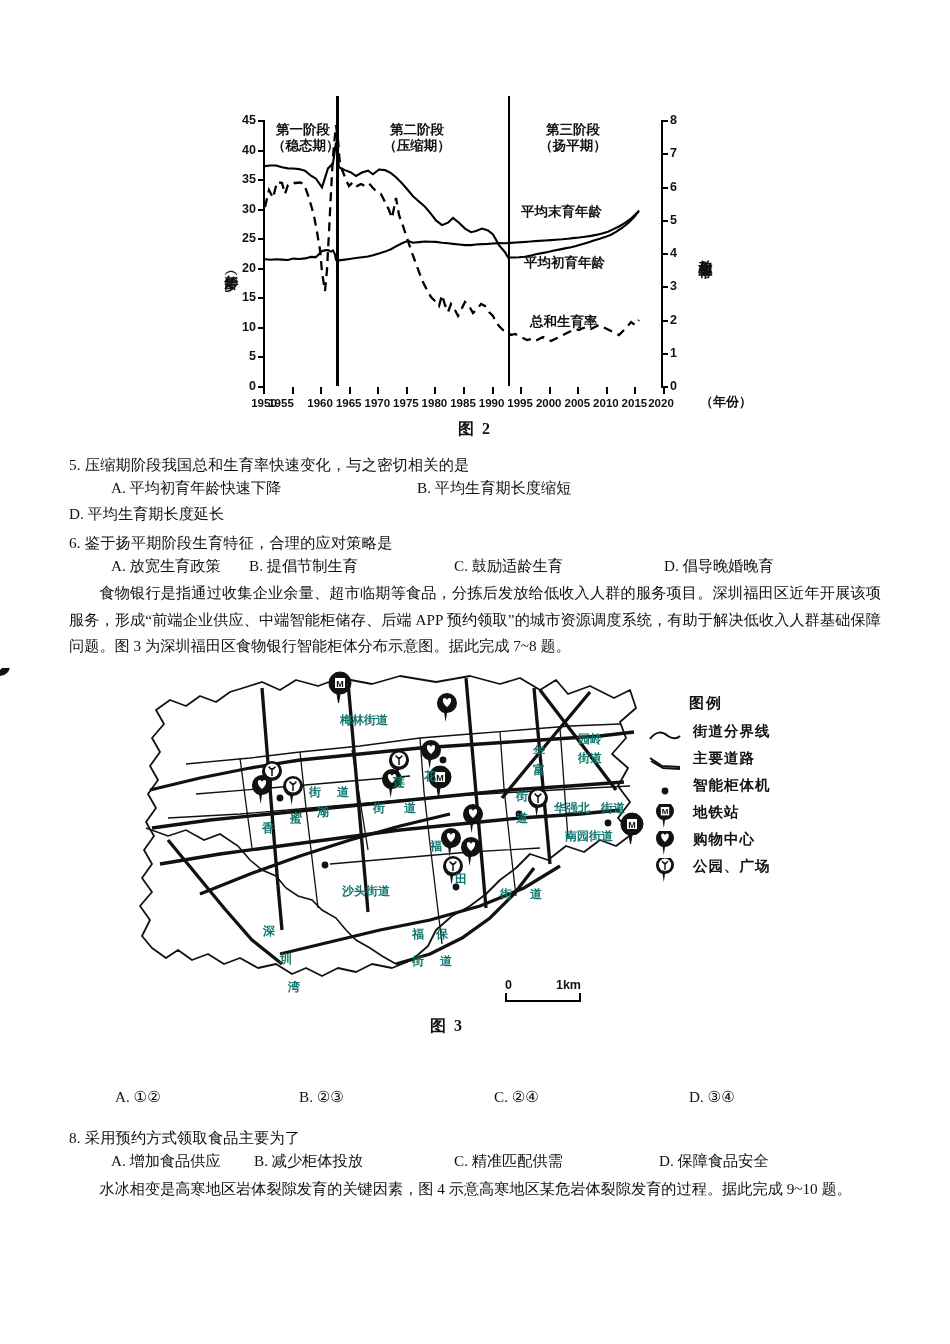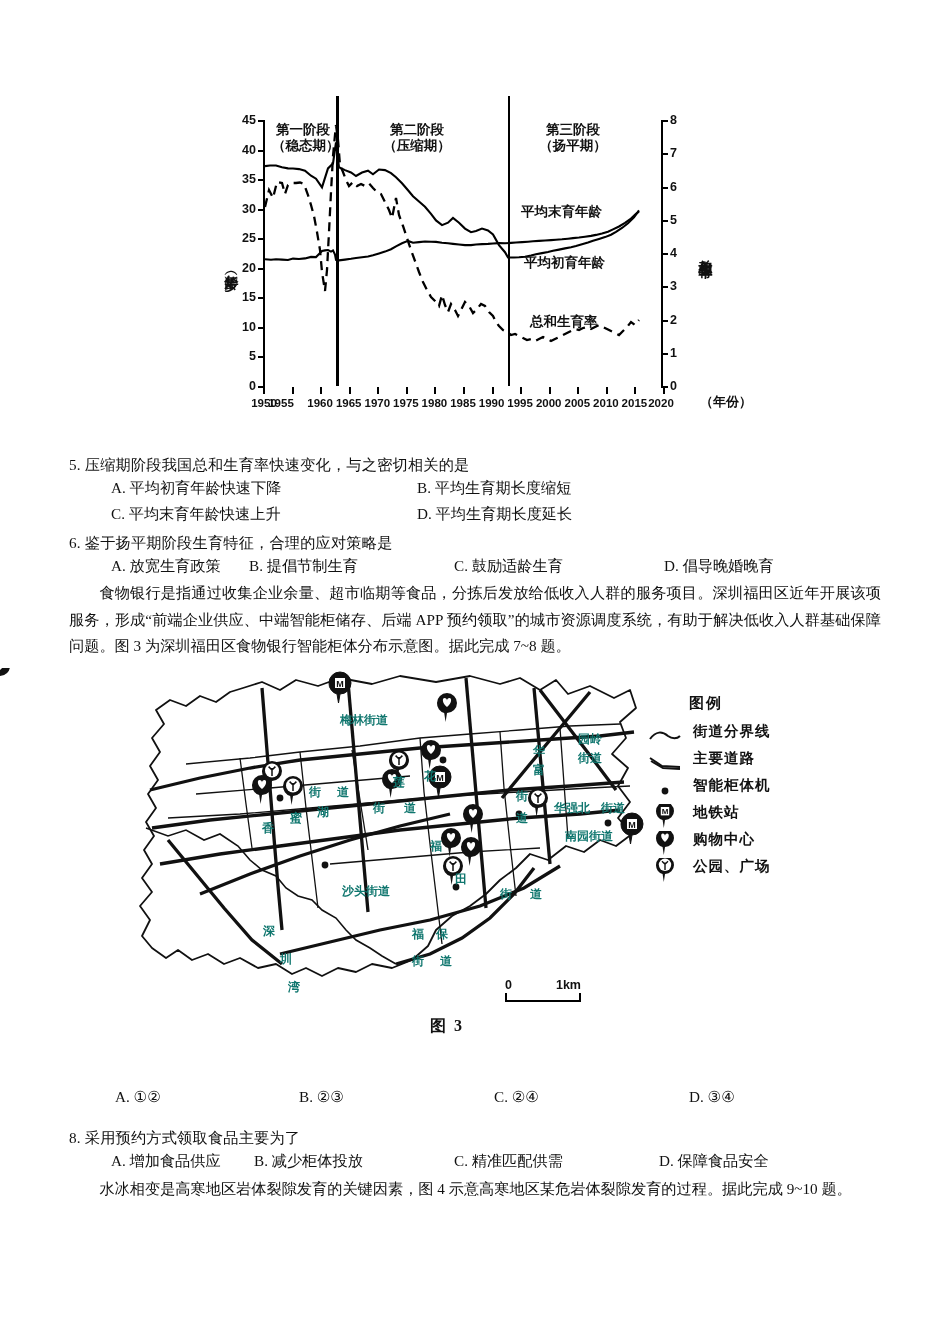--- a/index.html
+++ b/index.html
@@ -358,29 +358,29 @@
     </div>
     <div class="stage-lab" style="left:537px;top:26px;width:72px;">
       <div>第三阶段</div>
       <div>（扬平期）</div>
     </div>
 
     <div class="curve-lab" style="left:521px;top:107px;">平均末育年龄</div>
     <div class="curve-lab" style="left:524px;top:158px;">平均初育年龄</div>
     <div class="curve-lab" style="left:530px;top:217px;">总和生育率</div>
 
+    <div class="fig-cap fig2-cap">图 2</div>
   </div>
 
   <div class="txt qline" style="left:69px;top:452px;">5. 压缩期阶段我国总和生育率快速变化，与之密切相关的是</div>
   <div class="opt-row" style="top:478px;align-items:flex-end;">
     <div class="opt" style="width:348px;padding-left:42px;box-sizing:border-box;">A. 平均初育年龄快速下降</div>
     <div class="opt">B. 平均生育期长度缩短</div>
   </div>
   <div class="opt-row" style="top:504px;">
-    <div class="opt" style="width:348px;padding-left:42px;box-sizing:border-box;">C. 平均末育年龄快速上升</div>
     <div class="opt">D. 平均生育期长度延长</div>
   </div>
 
   <div class="txt qline" style="left:69px;top:530px;">6. 鉴于扬平期阶段生育特征，合理的应对策略是</div>
   <div class="opt-row" style="top:556px;">
     <div class="opt" style="width:180px;padding-left:42px;box-sizing:border-box;">A. 放宽生育政策</div>
     <div class="opt" style="width:205px;">B. 提倡节制生育</div>
     <div class="opt" style="width:210px;">C. 鼓励适龄生育</div>
     <div class="opt">D. 倡导晚婚晚育</div>
   </div>

